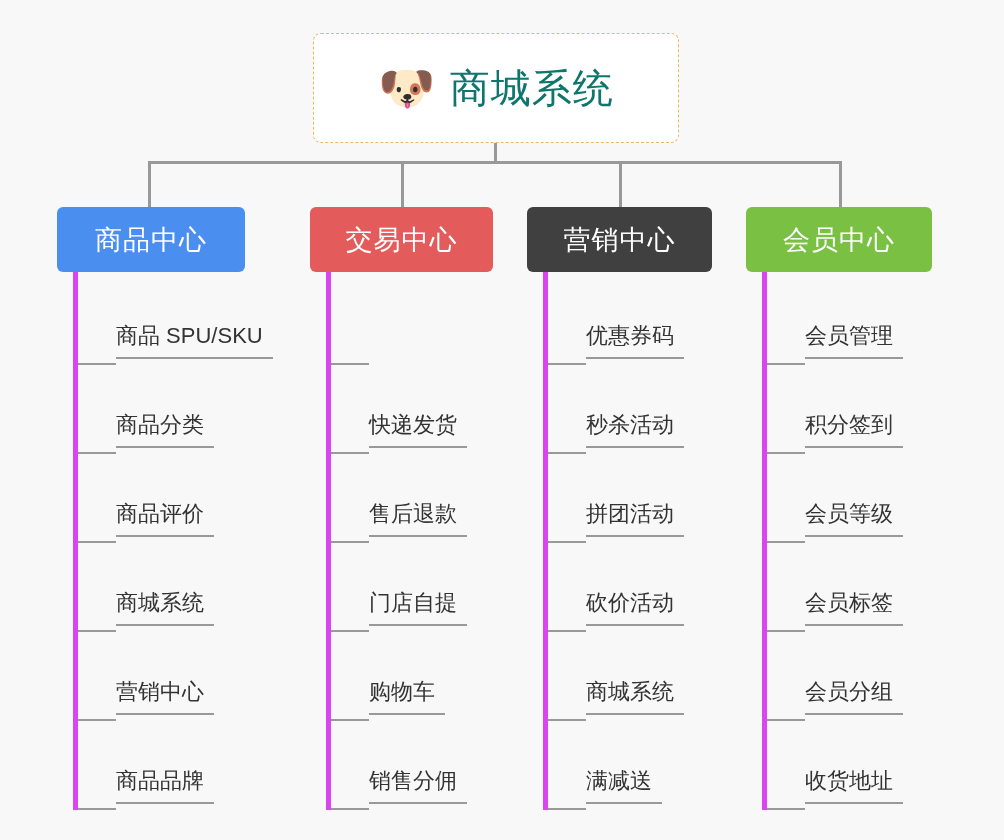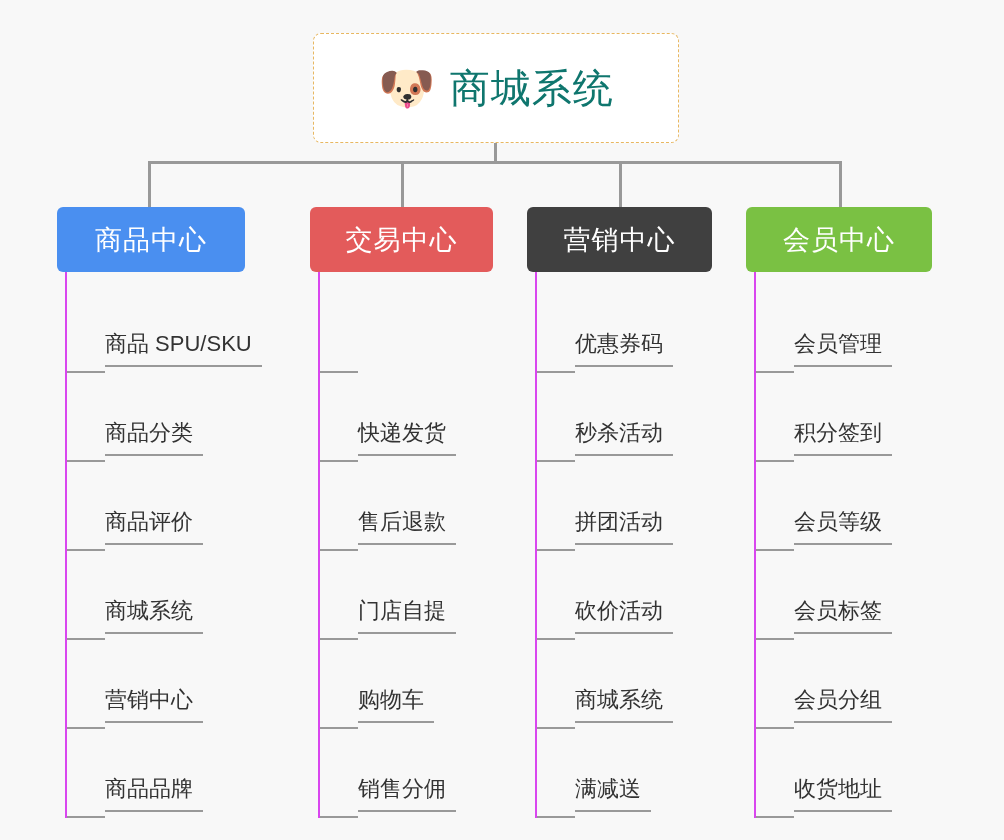--- a/index.html
+++ b/index.html
@@ -67,23 +67,23 @@
     align-items: center;
     justify-content: center;
     color: #ffffff;
     font-size: 27px;
     letter-spacing: 1px;
   }
 
   
   .leaf-list {
     position: relative;
-    margin-left: 8px;
-    border-left: 2px solid #d946ef;
-    padding-top: 12px;
+    margin-left: 16px;
+    border-left: 5px solid #d946ef;
+    padding-top: 4px;
   }
   .leaf-item {
     position: relative;
     height: 89px;
     display: flex;
     align-items: flex-end;
     padding-left: 38px;
     padding-bottom: 6px;
   }
   .leaf-label {

